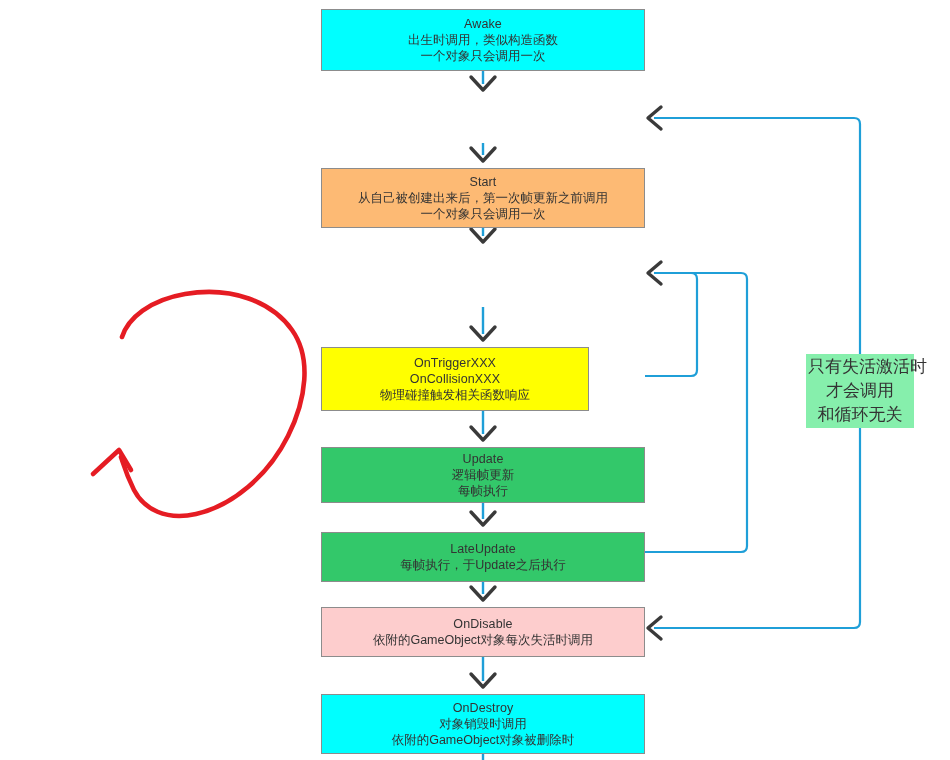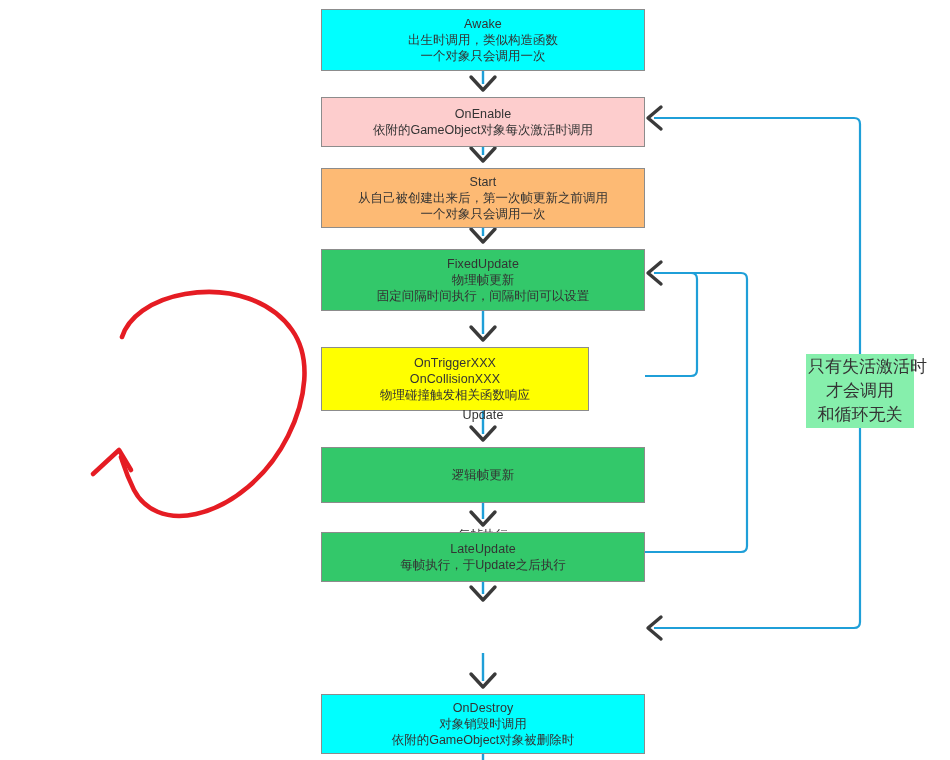--- a/index.html
+++ b/index.html
@@ -104,54 +104,49 @@
   </svg>
 
   <div class="nodes-layer">
 
     <div class="node" style="left:321px;top:5px;width:324px;height:62px;background:#00ffff;">
       <div class="ttl">Awake</div>
       <div class="sub">出生时调用，类似构造函数</div>
       <div class="sub">一个对象只会调用一次</div>
     </div>
 
-    <div class="node" style="left:321px;top:93px;width:324px;height:50px;background:#fdcdcd;">
-      <div class="ttl">OnEnable</div>
-      <div class="sub">依附的GameObject对象每次激活时调用</div>
-    </div>
 
     <div class="node" style="left:321px;top:164px;width:324px;height:60px;background:#fdba74;">
       <div class="ttl">Start</div>
       <div class="sub">从自己被创建出来后，第一次帧更新之前调用</div>
       <div class="sub">一个对象只会调用一次</div>
     </div>
 
-    <div class="node" style="left:321px;top:245px;width:324px;height:62px;background:#33c86a;">
-      <div class="ttl">FixedUpdate</div>
-      <div class="sub">物理帧更新</div>
-      <div class="sub">固定间隔时间执行，间隔时间可以设置</div>
-    </div>
 
     <div class="node" style="left:321px;top:343px;width:268px;height:64px;background:#ffff00;">
       <div class="ttl">OnTriggerXXX</div>
       <div class="ttl">OnCollisionXXX</div>
       <div class="sub">物理碰撞触发相关函数响应</div>
     </div>
 
-    <div class="node" style="left:321px;top:443px;width:324px;height:56px;background:#33c86a;gap:44px;">
+    <div class="node" style="left:321px;top:443px;width:324px;height:56px;background:#33c86a;">
       <div class="ttl">Update</div>
       <div class="sub">逻辑帧更新</div>
       <div class="sub">每帧执行</div>
     </div>
 
     <div class="node" style="left:321px;top:528px;width:324px;height:50px;background:#33c86a;">
       <div class="ttl">LateUpdate</div>
       <div class="sub">每帧执行，于Update之后执行</div>
     </div>
 
+    <div class="node" style="left:321px;top:603px;width:324px;height:50px;background:#fdcdcd;">
+      <div class="ttl">OnDisable</div>
+      <div class="sub">依附的GameObject对象每次失活时调用</div>
+    </div>
 
     <div class="node" style="left:321px;top:690px;width:324px;height:60px;background:#00ffff;">
       <div class="ttl">OnDestroy</div>
       <div class="sub">对象销毁时调用</div>
       <div class="sub">依附的GameObject对象被删除时</div>
     </div>
 
     <div class="annot" style="left:806px;top:350px;width:104px;">
       <div>只有失活激活时</div>
       <div>才会调用</div>

